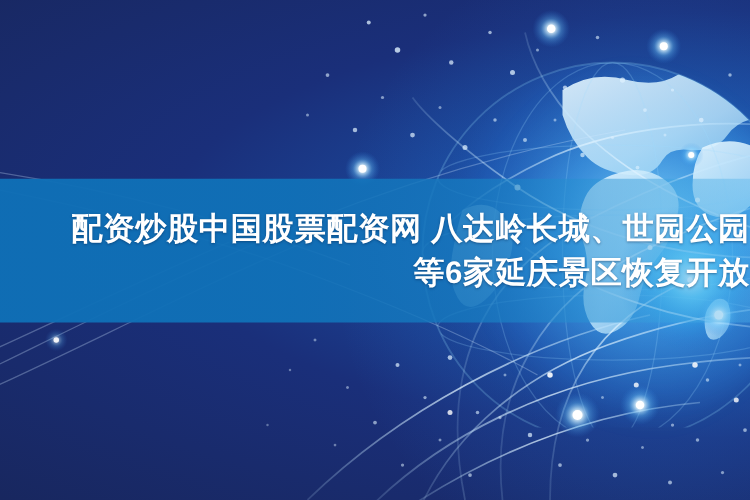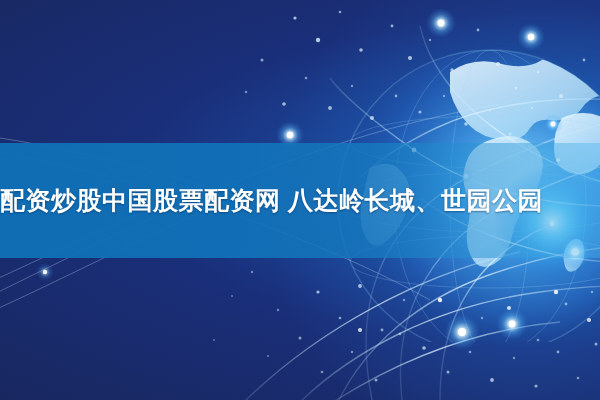--- a/index.html
+++ b/index.html
@@ -60,21 +60,21 @@
     width: 600px;
     height: 115px;
     background: linear-gradient(90deg,
         rgba(15,111,182,0.97) 0%,
         rgba(16,113,184,0.95) 38%,
         rgba(22,122,192,0.80) 62%,
         rgba(45,150,215,0.52) 80%,
         rgba(80,180,235,0.38) 100%);
     display: flex;
     flex-direction: column;
-    align-items: flex-start;
+    align-items: flex-end;
     justify-content: center;
   }
   .band-line {
     color: #ffffff;
     font-size: 25px;
     font-weight: 700;
     line-height: 35px;
     letter-spacing: 0.5px;
     white-space: nowrap;
     text-shadow: 0 1px 2px rgba(4,30,70,0.45);
@@ -297,15 +297,16 @@
       <path d="M-10 282 C56 252, 130 216, 206 184"></path>
       <path d="M0 152 C80 168, 170 190, 250 220 C320 246, 380 272, 430 300"></path>
       <path d="M0 138 C90 152, 190 178, 280 212"></path>
     </g>
     <circle cx="45" cy="272" r="9" fill="url(#nodeG)" opacity="0.55"></circle>
     <circle cx="45" cy="272" r="2.2" fill="#ffffff" opacity="0.9"></circle>
   </svg>
 
   <div class="band">
     <div class="band-line">配资炒股中国股票配资网 八达岭长城、世园公园</div>
+    <div class="band-line">等6家延庆景区恢复开放</div>
   </div>
 
 </div>
 
 </body></html>

